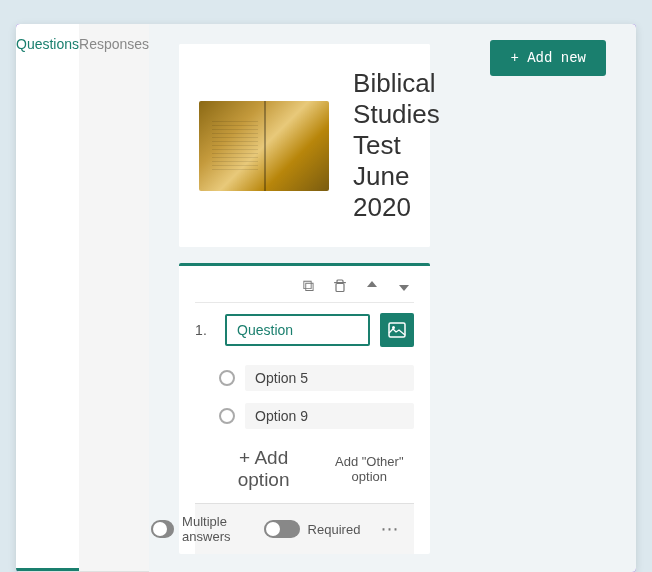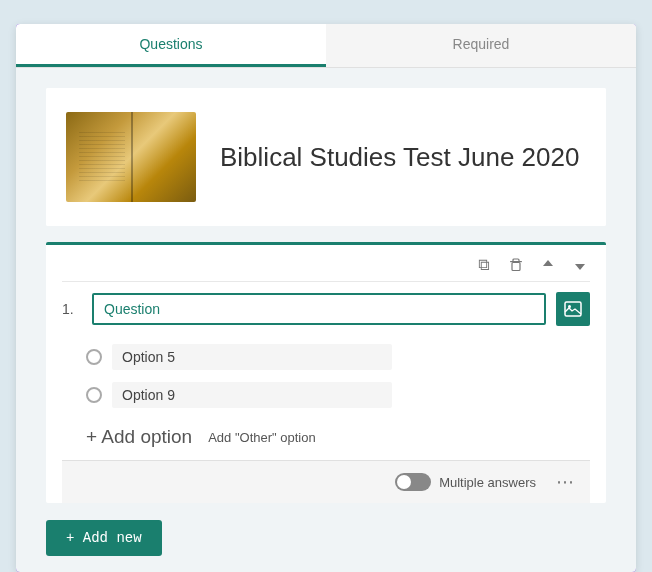--- a/index.html
+++ b/index.html
@@ -14,21 +14,21 @@
       justify-content: center;
     }
     .main-container {
       width: 620px;
       height: 548px;
       background: #6d28d9;
       border-radius: 4px;
       box-shadow: 0 2px 8px rgba(0,0,0,0.12);
       overflow: hidden;
       display: flex;
-      flex-direction: column;
+      flex-direction: row;
       margin-top: 24px;
     }
     
     .tabs {
       display: flex;
       border-bottom: 1px solid #e0e0e0;
       background: #fff;
     }
     .tab {
       flex: 1;
@@ -286,21 +286,21 @@
       font-family: Liberation Mono, monospace;
     }
   </style>
 </head>
 <body>
 
 <div class="main-container">
 
   <div class="tabs">
     <div class="tab active">Questions</div>
-    <div class="tab inactive">Required</div>
+    <div class="tab inactive">Responses</div>
   </div>
 
   <div class="content">
 
     <div style="background:#fff; border-radius:2px; margin-bottom:0;">
       <div class="header-section">
         <div class="bible-image"></div>
         <div class="form-title">Biblical Studies Test June 2020</div>
       </div>
     </div>
@@ -356,20 +356,24 @@
       <div class="add-option-row">
         <button class="add-option-btn">+ Add option</button>
         <button class="add-other-btn">Add "Other" option</button>
       </div>
 
       <div class="bottom-bar">
         <div class="toggle-group">
           <div class="toggle"></div>
           <span>Multiple answers</span>
         </div>
+        <div class="toggle-group">
+          <div class="toggle"></div>
+          <span>Required</span>
+        </div>
         <span class="more-icon">⋯</span>
       </div>
     </div>
   </div>
 
   <div class="add-new-section">
     <button class="add-new-btn">+ Add new</button>
   </div>
 </div>
 

